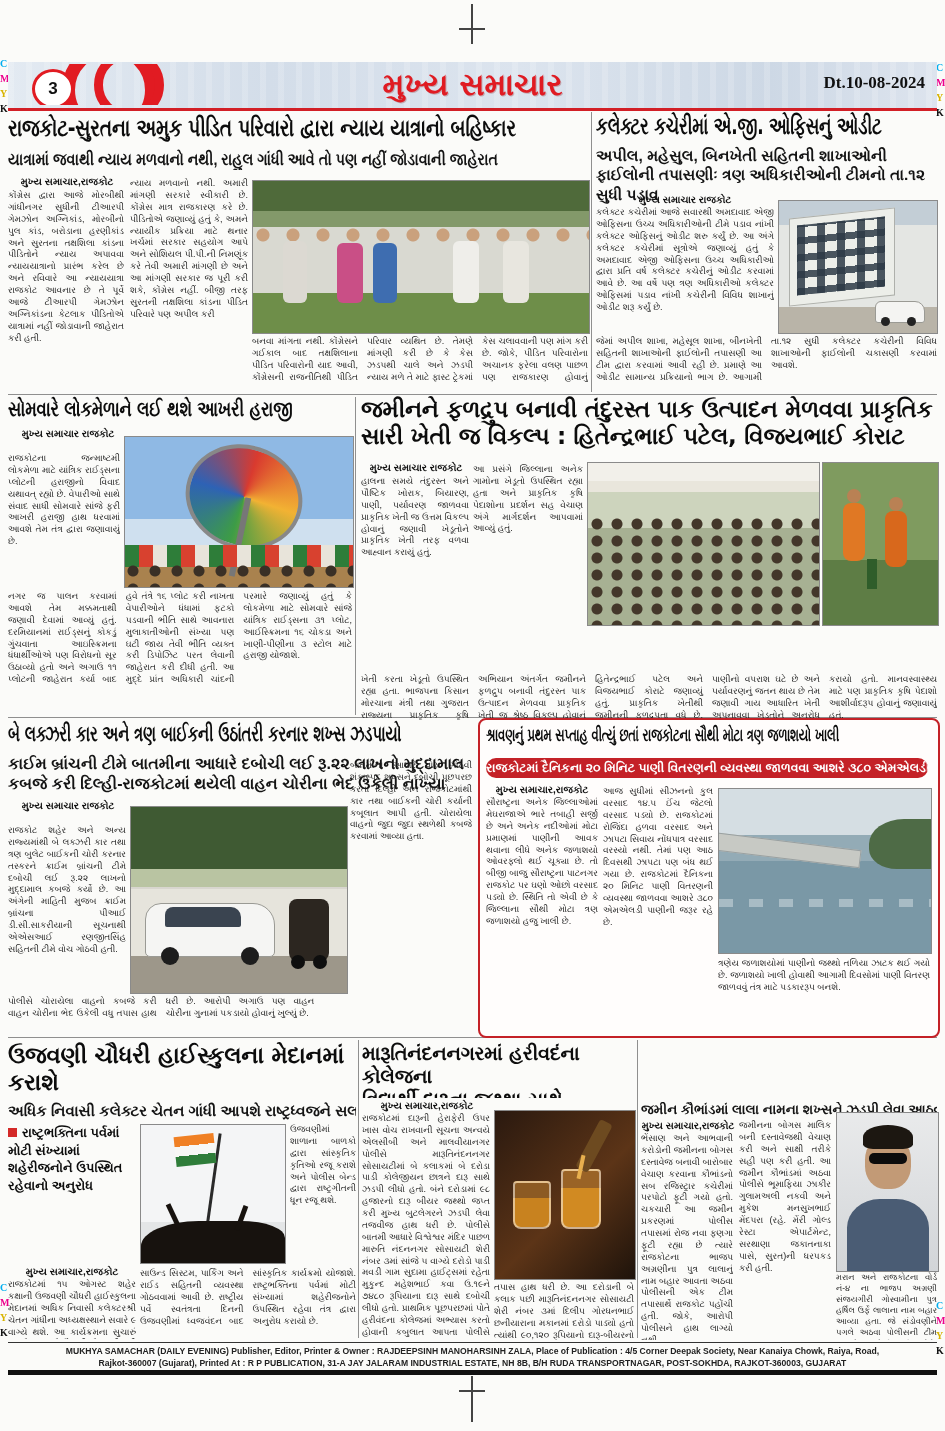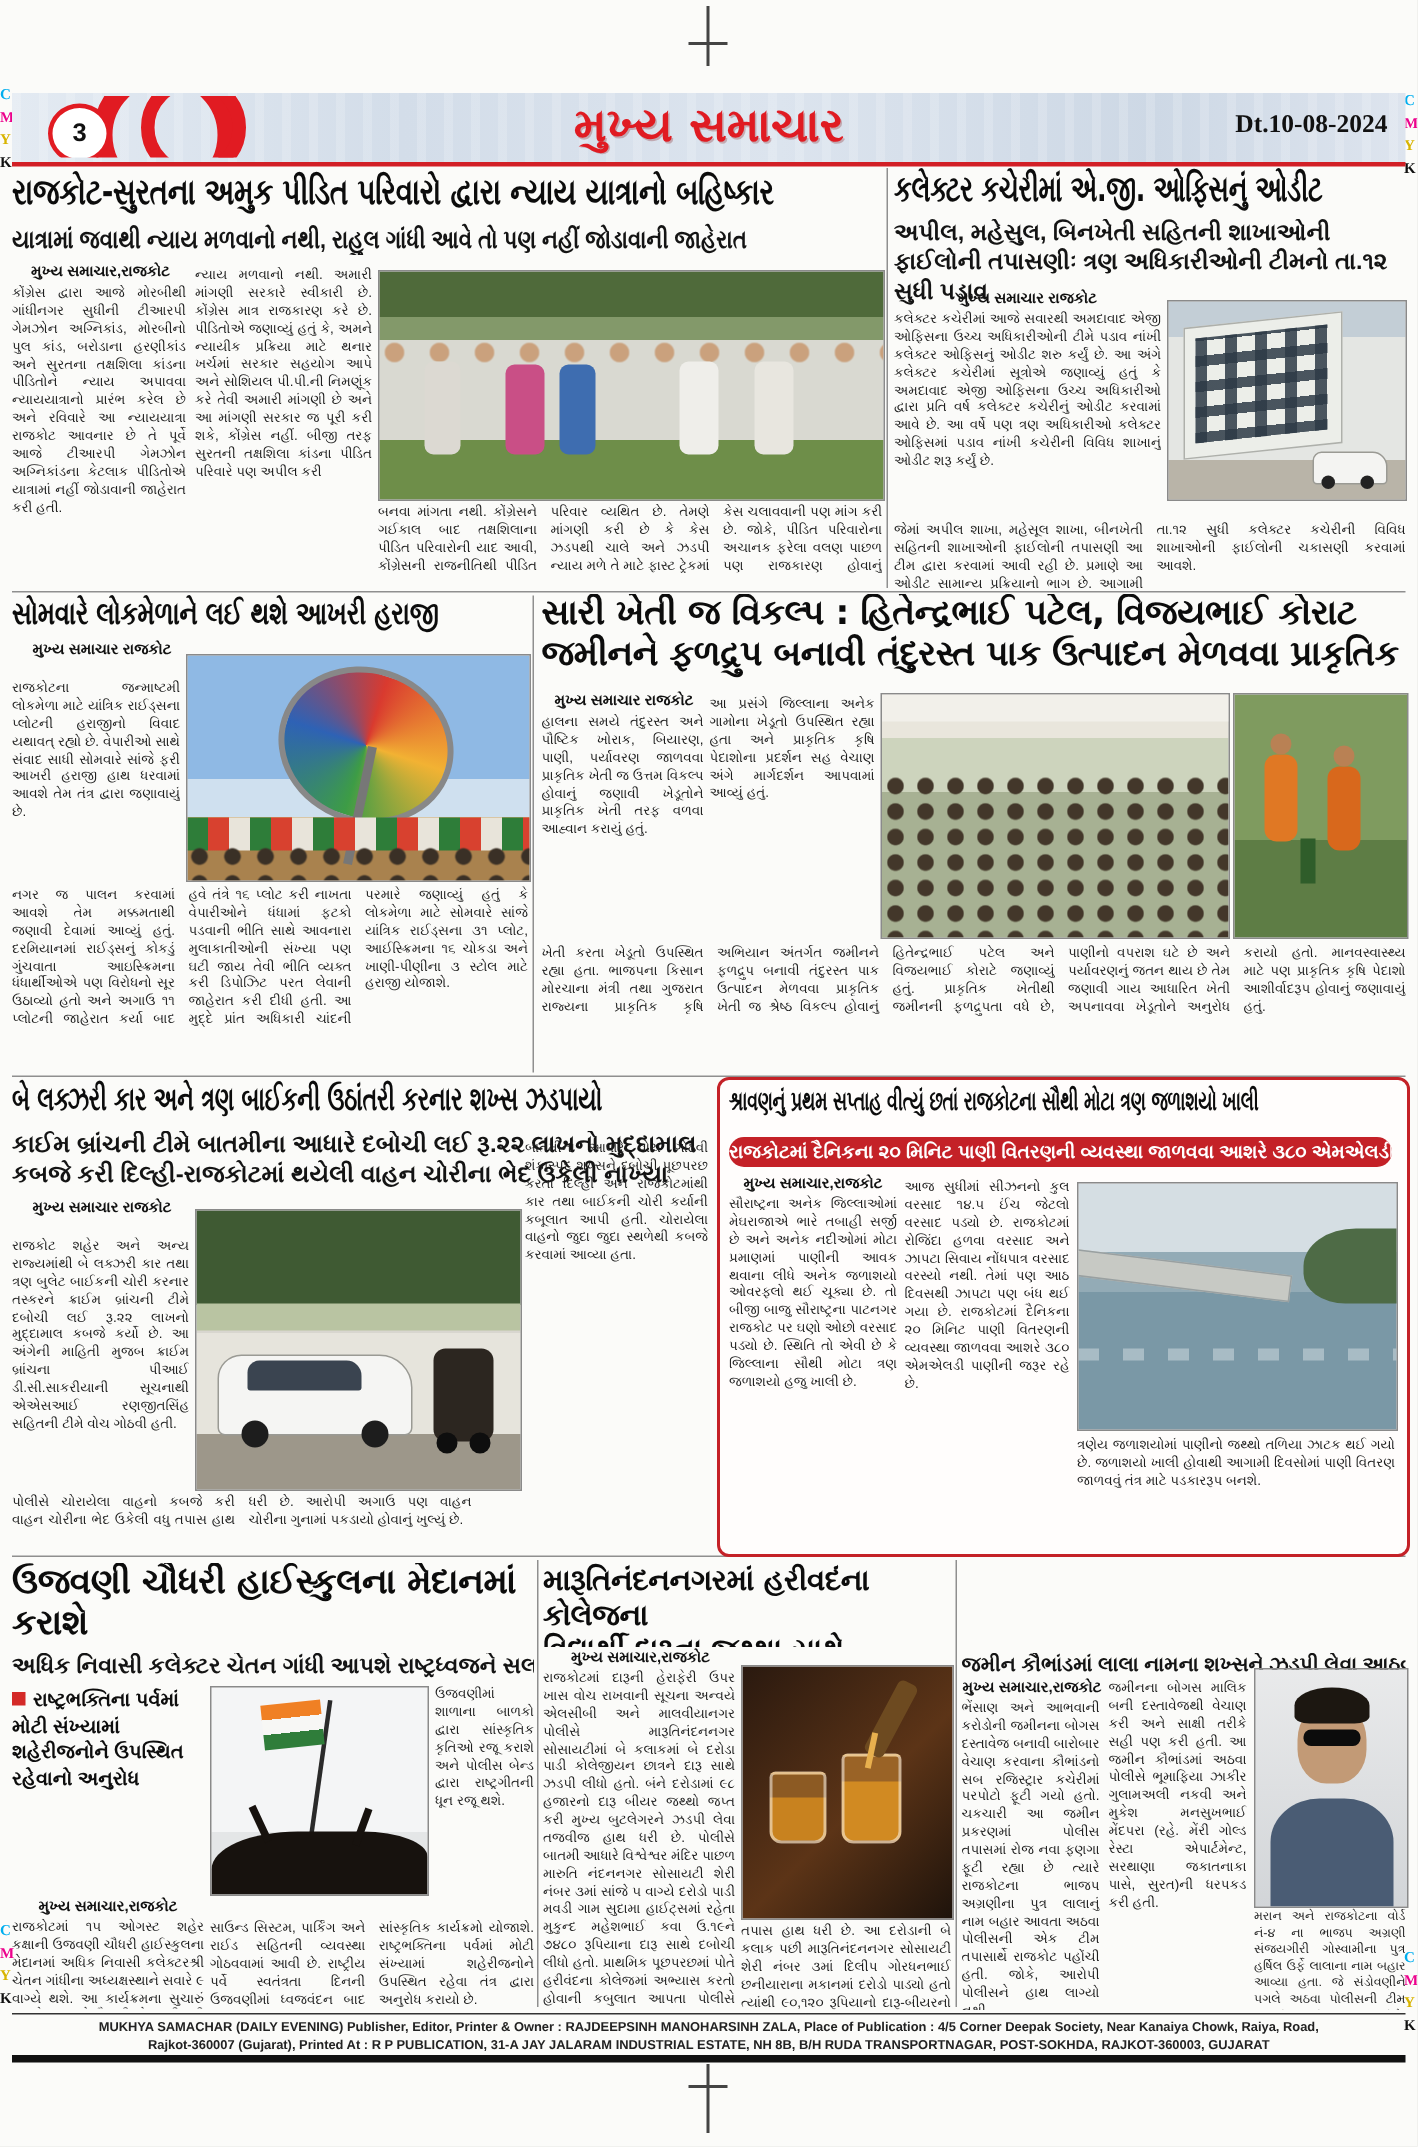--- a/index.html
+++ b/index.html
@@ -7,23 +7,23 @@
         font-family:"Liberation Sans",sans-serif;overflow:hidden;}
   .abs{position:absolute;}
   .hl{font-weight:800;color:#0c0c0c;white-space:nowrap;overflow:visible;
       font-family:"DejaVu Sans","Liberation Sans",sans-serif;letter-spacing:-.3px;}
   .hl2{font-weight:800;color:#0c0c0c;line-height:1.18;overflow:hidden;
       font-family:"DejaVu Sans","Liberation Sans",sans-serif;letter-spacing:-.3px;}
   .sub{font-weight:700;color:#141414;overflow:hidden;line-height:1.25;}
   .sub1{white-space:nowrap;}
   .by{font-weight:700;font-size:10px;text-align:center;color:#111;}
   .tx{font-size:9px;line-height:1.32;text-align:justify;color:#1d1d1d;overflow:hidden;word-break:break-word;}
-  .cols2{column-count:2;column-gap:9px;margin-top:12px;}
+  .cols2{column-count:2;column-gap:9px;}
   .cols3{column-count:3;column-gap:9px;}
-  .cols5{column-count:5;column-gap:9px;}
+  .cols5{column-count:5;column-gap:9px;margin-top:44px;}
   .vline{position:absolute;width:1px;background:#8f8f8f;}
   .hline{position:absolute;height:1px;background:#8f8f8f;}
   .photo{position:absolute;border:1px solid #8a8a8a;overflow:hidden;}
   .shape{position:absolute;}
   
   .mast{left:8px;top:62px;width:929px;height:46px;
         background:linear-gradient(90deg,#e3eaf2,#d3dde9 28%,#dce4ee 55%,#cdd8e5 82%,#dde4ee);
         border-bottom:3px solid #d21f26;}
   .mast-pattern{position:absolute;inset:0;opacity:.5;
         background:repeating-linear-gradient(90deg,rgba(255,255,255,.35) 0 6px,transparent 6px 18px);}
@@ -137,22 +137,22 @@
   <div class="abs tx" style="left:8px;top:453px;width:112px;height:146px;">રાજકોટના જન્માષ્ટમી લોકમેળા માટે યાંત્રિક રાઈડ્સના પ્લોટની હરાજીનો વિવાદ યથાવત્ રહ્યો છે. વેપારીઓ સાથે સંવાદ સાધી સોમવારે સાંજે ફરી આખરી હરાજી હાથ ધરવામાં આવશે તેમ તંત્ર દ્વારા જણાવાયું છે.</div>
   <div class="photo" style="left:124px;top:436px;width:228px;height:150px;background:linear-gradient(180deg,#8fb9e4 0 55%,#cfe0ef 55% 72%,#c9a86f 72% 86%,#a9824e 86%);">
     <div class="shape" style="left:60px;top:8px;width:110px;height:96px;border-radius:50%;background:conic-gradient(#d93a2f,#f2b233,#3d9c46,#2e62b5,#d93a2f);transform:rotate(18deg);border:4px solid #888;"></div>
     <div class="shape" style="left:112px;top:60px;width:6px;height:80px;background:#777;transform:rotate(12deg);"></div>
     <div class="shape" style="left:0;top:108px;width:100%;height:22px;background:repeating-linear-gradient(90deg,#2e7d39 0 14px,#d8412f 14px 28px,#e8e4da 28px 42px);"></div>
     <div class="shape" style="left:0;top:126px;width:100%;height:24px;background-image:radial-gradient(circle at 8px 8px,#3a3026 0 5px,transparent 6px);background-size:22px 18px;"></div>
   </div>
   <div class="abs tx cols3" style="left:8px;top:591px;width:344px;height:124px;">નગર જ પાલન કરવામાં આવશે તેમ મક્કમતાથી જણાવી દેવામાં આવ્યું હતું. દરમિયાનમાં રાઈડ્સનું કોકડું ગુંચવાતા આઇસ્ક્રિમના ધંધાર્થીઓએ પણ વિરોધનો સૂર ઉઠાવ્યો હતો અને અગાઉ ૧૧ પ્લોટની જાહેરાત કર્યા બાદ હવે તંત્રે ૧૬ પ્લોટ કરી નાખતા વેપારીઓને ધંધામાં ફટકો પડવાની ભીતિ સાથે આવનારા મુલાકાતીઓની સંખ્યા પણ ઘટી જાય તેવી ભીતિ વ્યક્ત કરી ડિપોઝિટ પરત લેવાની જાહેરાત કરી દીધી હતી. આ મુદ્દે પ્રાંત અધિકારી ચાંદની પરમારે જણાવ્યું હતું કે લોકમેળા માટે સોમવારે સાંજે યાંત્રિક રાઈડ્સના ૩૧ પ્લોટ, આઈસ્ક્રિમના ૧૬ ચોકડા અને ખાણી-પીણીના ૩ સ્ટોલ માટે હરાજી યોજાશે.</div>
 
   <div class="abs hl2" style="left:361px;top:396px;width:576px;height:62px;font-size:23px;">
+    <div>જમીનને ફળદ્રુપ બનાવી તંદુરસ્ત પાક ઉત્પાદન મેળવવા પ્રાકૃતિક</div>
     <div>સારી ખેતી જ વિકલ્પ : હિતેન્દ્રભાઈ પટેલ, વિજયભાઈ કોરાટ</div>
-    <div>જમીનને ફળદ્રુપ બનાવી તંદુરસ્ત પાક ઉત્પાદન મેળવવા પ્રાકૃતિક</div>
   </div>
   <div class="abs by" style="left:361px;top:462px;width:110px;">મુખ્ય સમાચાર રાજકોટ</div>
   <div class="abs tx" style="left:361px;top:476px;width:108px;height:148px;">હાલના સમયે તંદુરસ્ત અને પૌષ્ટિક ખોરાક, બિયારણ, પાણી, પર્યાવરણ જાળવવા પ્રાકૃતિક ખેતી જ ઉત્તમ વિકલ્પ હોવાનું જણાવી ખેડૂતોને પ્રાકૃતિક ખેતી તરફ વળવા આહ્વાન કરાયું હતું.</div>
   <div class="abs tx" style="left:473px;top:464px;width:110px;height:160px;">આ પ્રસંગે જિલ્લાના અનેક ગામોના ખેડૂતો ઉપસ્થિત રહ્યા હતા અને પ્રાકૃતિક કૃષિ પેદાશોના પ્રદર્શન સહ વેચાણ અંગે માર્ગદર્શન આપવામાં આવ્યું હતું.</div>
   <div class="photo" style="left:587px;top:462px;width:231px;height:162px;background:linear-gradient(180deg,#e9e6dc 0 18%,#cdd4bd 18% 40%,#a7b193 40%);">
     <div class="shape" style="left:0;top:52px;width:100%;height:110px;background-image:radial-gradient(circle at 9px 9px,#43372a 0 5px,transparent 6px);background-size:20px 17px;"></div>
     <div class="shape" style="left:0;top:0;width:100%;height:18px;background:#f2f0ea;"></div>
   </div>
   <div class="photo" style="left:822px;top:462px;width:115px;height:162px;background:linear-gradient(180deg,#7f9b5f 0 60%,#5e7d45 60%);">
     <div class="shape" style="left:20px;top:40px;width:22px;height:58px;background:#e07824;border-radius:8px;"></div>

